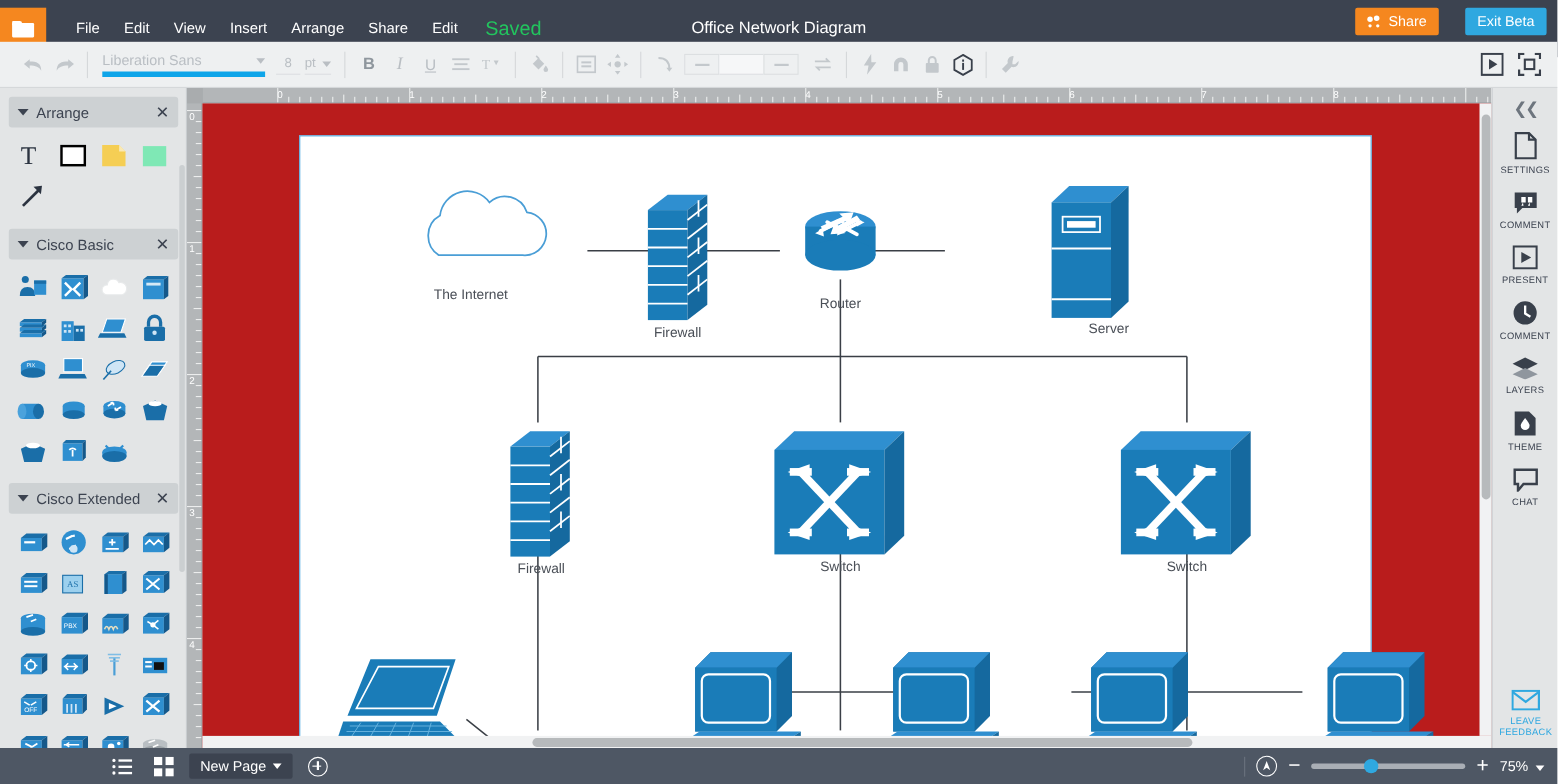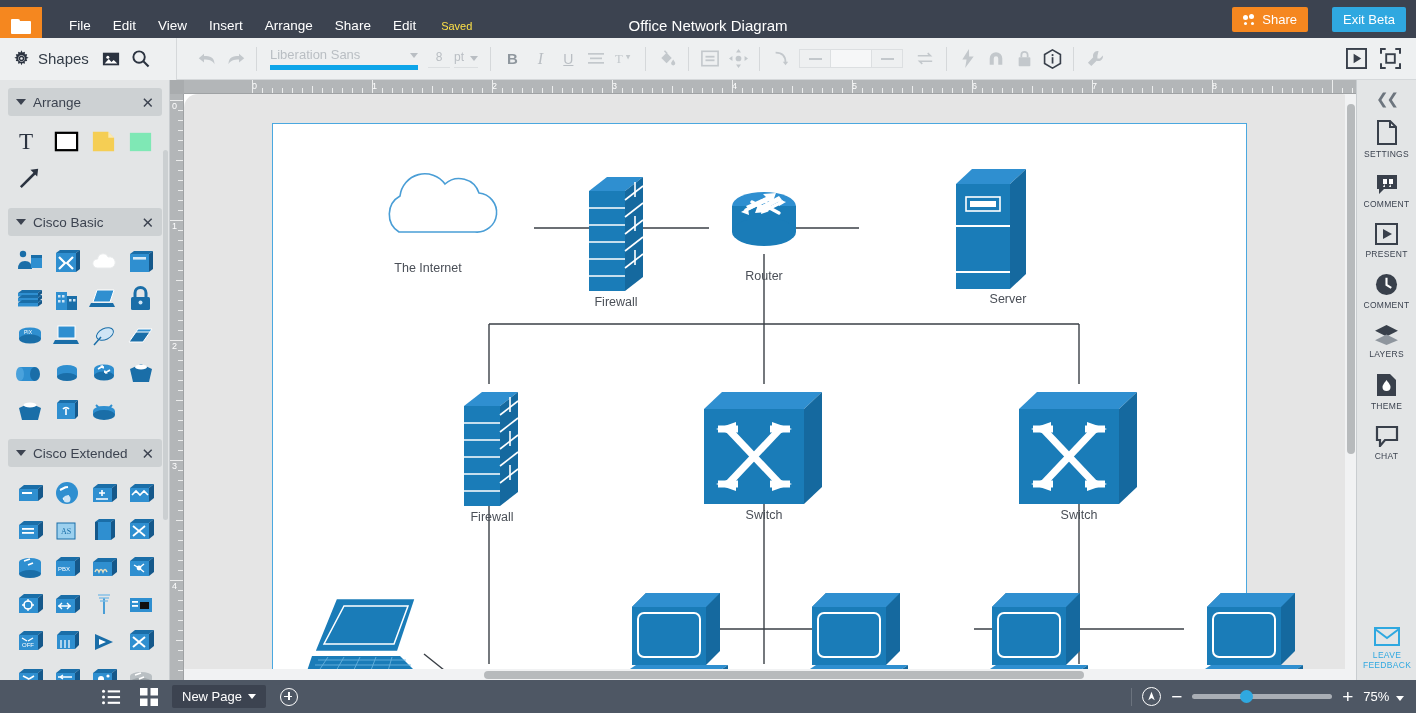--- a/index.html
+++ b/index.html
@@ -27,21 +27,21 @@
   }
   .folder-ico:after {
     content: ""; position: absolute; left: 0; top: 0px; width: 9px; height: 4px;
     background: #fff; border-radius: 1px 2px 0 0;
   }
   .menu-items { display: flex; align-items: center; margin-left: 16px; }
   .menu-item {
     color: #ffffff; font-size: 13.5px; padding: 0 11px; line-height: 38px;
     cursor: pointer; white-space: nowrap;
   }
-  .saved-txt { color: #fde047; font-size: 11px; margin-left: 14px; }
+  .saved-txt { color: #22c55e; font-size: 18px; margin-left: 14px; }
   .doc-title {
     position: absolute; left: 0; right: 0; text-align: center;
     color: #ffffff; font-size: 15px; line-height: 38px; pointer-events: none;
   }
   .top-right { position: absolute; right: 10px; top: 0; height: 38px; display: flex; align-items: center; gap: 8px; }
   .btn-share {
     background: #f5871f; color: #fff; font-size: 13px; height: 25px;
     padding: 0 11px; border: none; border-radius: 2px; cursor: pointer;
     display: flex; align-items: center; gap: 5px;
   }
@@ -121,21 +121,21 @@
     position: absolute; top: 0; left: 0; right: 0; height: 14px; background: #b3b6b8;
     border-bottom: 1px solid #9fa2a4;
   }
   .ruler-v {
     position: absolute; top: 0; left: 0; bottom: 0; width: 14px; background: #b3b6b8;
     border-right: 1px solid #9fa2a4;
   }
   .ruler-corner { position:absolute; top:0; left:0; width:14px;height:14px; background:#a9acae; z-index:3;}
   .rtick { position: absolute; background: #eceded; }
   .rlbl { position: absolute; font-size: 9px; color: #ffffff; line-height: 9px; }
-  .canvas-inner { position: absolute; top: 14px; left: 14px; right: 0; bottom: 0; background: #e5e5e5; overflow: hidden; border-radius: 14px; }
+  .canvas-inner { position: absolute; top: 14px; left: 14px; right: 0; bottom: 0; background: #b91c1c; overflow: hidden; }
   .page {
     position: absolute; left: 88px; top: 29px; width: 975px; height: 600px;
     background: #fff; border: 1px solid #4aa8e0;
   }
   svg.diagram { position: absolute; left: 0; top: 0; }
 
   
   .cv-hbar { position: absolute; left: 14px; right: 0; bottom: 0; height: 11px; background: #f1f2f3; }
   .cv-hthumb { position: absolute; left: 300px; width: 600px; top: 2px; height: 8px; background: #b7babc; border-radius: 4px; cursor: pointer;}
   .cv-vbar { position: absolute; right: 0; top: 14px; bottom: 11px; width: 11px; background: #f1f2f3; }
@@ -206,43 +206,20 @@
     <div class="top-right">
       <button class="btn-share">
         <span class="people-ico"></span>
         <span>Share</span>
       </button>
       <button class="btn-exit">Exit Beta</button>
     </div>
   </div>
 
   <div class="toolbar">
-    <div class="tb-left">
-      <div class="tb-shapes">
-        <svg width="19" height="19" viewBox="0 0 24 24">
-          <path fill="#2b3340" d="M12 8.5a3.5 3.5 0 100 7 3.5 3.5 0 000-7zm0 5.2a1.7 1.7 0 110-3.4 1.7 1.7 0 010 3.4z"></path>
-          <path fill="#2b3340" d="M21 12c0-.6-.05-1.1-.15-1.65l2-1.3-1.9-3.3-2.2.9a7.8 7.8 0 00-2.85-1.65L15.6 2.5h-3.8l-.3 2.5A7.8 7.8 0 008.65 6.65l-2.2-.9-1.9 3.3 2 1.3A8 8 0 004.4 12c0 .55.05 1.1.15 1.65l-2 1.3 1.9 3.3 2.2-.9a7.8 7.8 0 002.85 1.65l.3 2.5h3.8l.3-2.5a7.8 7.8 0 002.85-1.65l2.2.9 1.9-3.3-2-1.3c.1-.55.15-1.1.15-1.65z" opacity="0"></path>
-          <path fill="#2b3340" d="M12 1.6l-1.3 2.8-3-1 .2 3.1-3.1.2 1 3-2.8 1.3 2.8 1.3-1 3 3.1.2-.2 3.1 3-1 1.3 2.8 1.3-2.8 3 1-.2-3.1 3.1-.2-1-3 2.8-1.3-2.8-1.3 1-3-3.1-.2.2-3.1-3 1zM12 16a4 4 0 110-8 4 4 0 010 8z"></path>
-        </svg>
-        <span class="tb-shapes-lbl">Shapes</span>
-      </div>
-      <div class="tb-ico" style="margin-left:10px">
-        <svg width="18" height="18" viewBox="0 0 20 20">
-          <rect x="1" y="3" width="18" height="14" fill="#2b3340"></rect>
-          <circle cx="6.5" cy="8" r="1.7" fill="#fff"></circle>
-          <path d="M3 15l4.5-5 3 3.4 2.5-2.4L17 15z" fill="#fff"></path>
-        </svg>
-      </div>
-      <div class="tb-ico" style="margin-left:6px">
-        <svg width="19" height="19" viewBox="0 0 20 20">
-          <circle cx="8.5" cy="8.5" r="6" fill="none" stroke="#2b3340" stroke-width="2"></circle>
-          <line x1="13" y1="13" x2="18.5" y2="18.5" stroke="#2b3340" stroke-width="2.2"></line>
-        </svg>
-      </div>
-    </div>
 
     <div class="tb-btn" style="margin-left:16px">
       <svg width="21" height="18" viewBox="0 0 24 20">
         <path d="M8 4 L2 9 L8 14 L8 10.5 C14 10.5 18 12 20 16 C20 8 15 6.5 8 6.5 Z" fill="#c3c8cc"></path>
       </svg>
     </div>
     <div class="tb-btn">
       <svg width="21" height="18" viewBox="0 0 24 20">
         <path d="M16 4 L22 9 L16 14 L16 10.5 C10 10.5 6 12 4 16 C4 8 9 6.5 16 6.5 Z" fill="#c3c8cc"></path>
       </svg>

